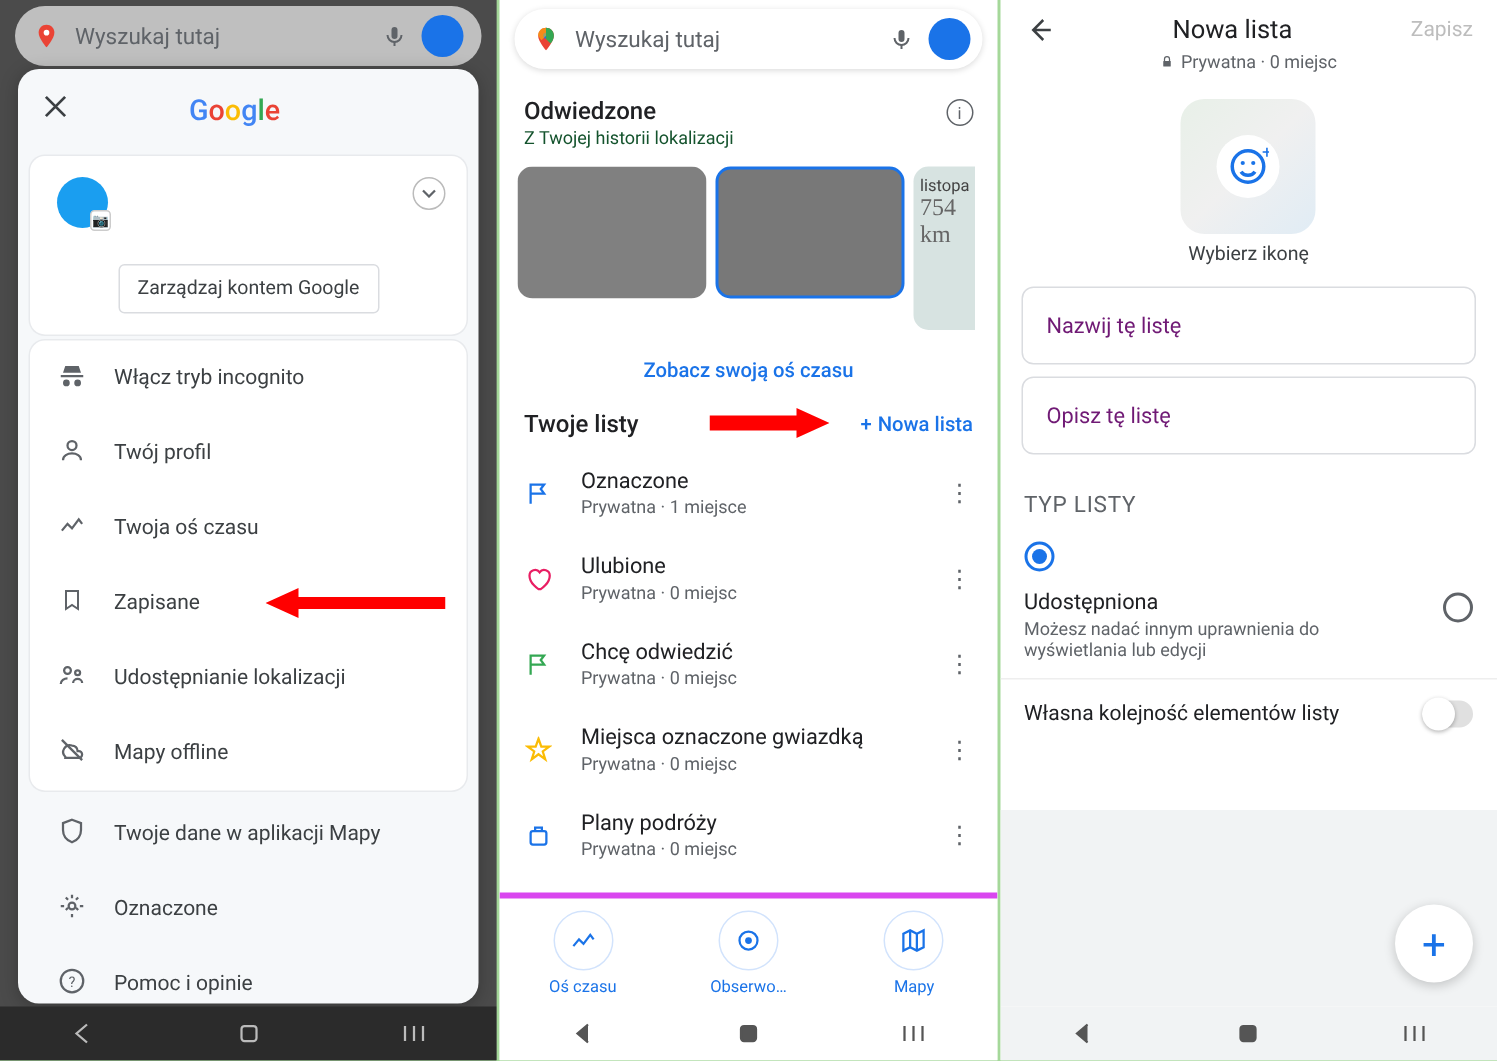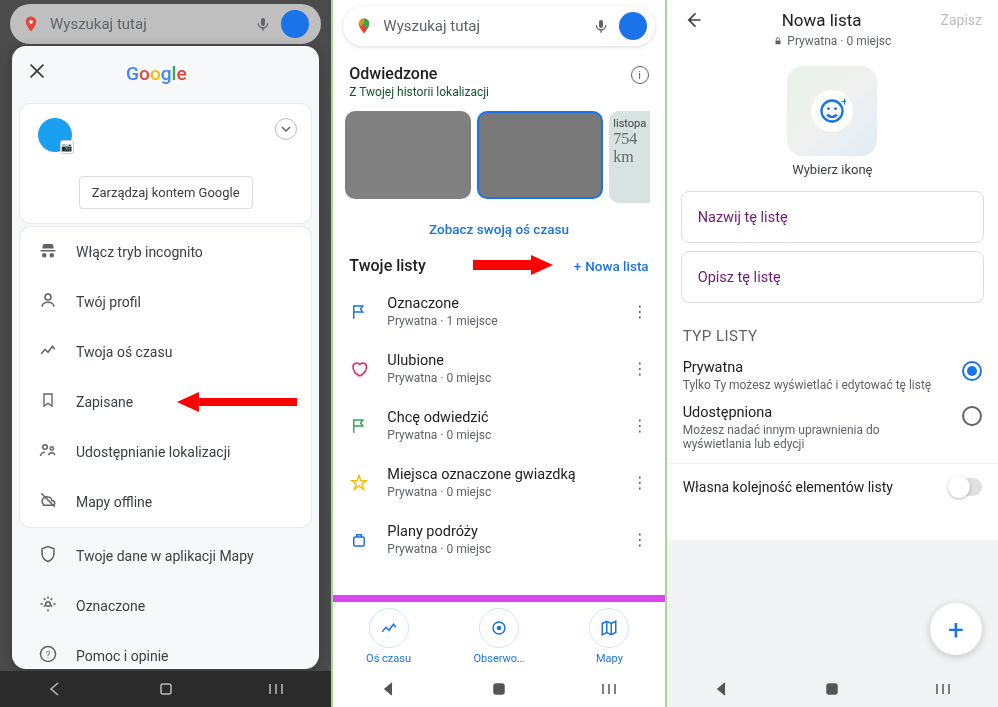--- a/index.html
+++ b/index.html
@@ -43,36 +43,36 @@
   .p2-search .txt { flex:1; color:#5f6368; font-size:15px; }
   .p2-search .mic { width:16px; height:16px; }
   .p2-search .avatar { width:28px; height:28px; border-radius:50%; background:#1a73e8; }
   .sec-head { padding:12px 16px 4px; }
   .sec-title { font-size:16px; font-weight:500; color:#202124; }
   .sec-sub { font-size:12px; color:#14532d; margin-top:2px; }
   .info-i { position:absolute; right:16px; top:14px; width:18px; height:18px; border:1.5px solid #5f6368; border-radius:50%; display:flex; align-items:center; justify-content:center; font-size:11px; color:#5f6368; cursor:pointer; }
   .vis-row { display:flex; gap:6px; padding:8px 12px; overflow:hidden; }
   .vis-card { flex:0 0 126px; height:88px; background:#808080; border-radius:10px; position:relative; border:2px solid transparent; }
   .vis-card.sel { border-color:#1a73e8; background:#787878; }
-  .vis-card-peek { flex:0 0 40px; height:92px; background:#d7e3e1; border-radius:10px 0 0 10px; padding:6px 4px; }
+  .vis-card-peek { flex:0 0 40px; height:109px; background:#d7e3e1; border-radius:10px 0 0 10px; padding:6px 4px; }
   .vis-peek-t { font-size:11px; color:#424242; }
   .vis-peek-s { font-size:16px; color:#666;font-family:Liberation Serif, serif; }
   .link-c { text-align:center; padding:8px 0 14px; }
   .link-c a { color:#1a73e8; font-size:13.5px; font-weight:500; text-decoration:none; }
   .lists-head { display:flex; align-items:center; justify-content:space-between; padding:4px 16px 8px; position:relative; }
   .lists-title { font-size:16px; font-weight:500; color:#202124; }
   .newlist { display:flex; align-items:center; gap:4px; color:#1a73e8; font-size:13.5px; font-weight:500; cursor:pointer; }
   .red-arrow-r { position:absolute; left:140px; top:2px; }
   .list-row { display:flex; align-items:center; padding:12px 16px; gap:18px; }
   .list-ico { width:20px; height:20px; display:flex; align-items:center; justify-content:center; flex-shrink:0; }
   .list-body { flex:1; }
   .list-name { font-size:14.5px; color:#202124; }
   .list-sub { font-size:12px; color:#5f6368; margin-top:2px; }
   .list-more { width:18px; color:#5f6368; cursor:pointer; flex-shrink:0; text-align:center; }
-  .bnav { position:absolute; bottom:36px; left:0; right:0; height:76px; border-top:7px solid #d946ef; background:#fff; display:flex; justify-content:space-around; align-items:center; }
+  .bnav { position:absolute; bottom:36px; left:0; right:0; height:76px; border-top:4px solid #d946ef; background:#fff; display:flex; justify-content:space-around; align-items:center; }
   .bnav-item { display:flex; flex-direction:column; align-items:center; gap:4px; cursor:pointer; width:90px; }
   .bnav-ico { width:40px; height:40px; border:1px solid #d2e3fc; border-radius:50%; display:flex; align-items:center; justify-content:center; }
   .bnav-lbl { font-size:11px; color:#1a73e8; }
 
   
   .p3-top { display:flex; align-items:center; padding:10px 16px 4px; position:relative; }
   .p3-back { width:20px; height:20px; cursor:pointer; }
   .p3-title { flex:1; text-align:center; font-size:17px; color:#202124; }
   .p3-save { color:#bdbdbd; font-size:14px; }
   .p3-sub { text-align:center; font-size:12px; color:#5f6368; display:flex; align-items:center; justify-content:center; gap:4px; }
@@ -429,24 +429,20 @@
   <div class="p3-input">
       <span>Nazwij tę listę</span>
     </div>
   <div class="p3-input">
       <span>Opisz tę listę</span>
     </div>
 
   <div class="p3-grp">TYP LISTY</div>
 
   <div class="radio-row">
-    <div class="radio-body">
-      <div class="radio-t">Prywatna</div>
-      <div class="radio-s">Tylko Ty możesz wyświetlać i edytować tę listę</div>
-    </div>
     <span class="radio on"></span>
   </div>
   <div class="radio-row">
     <div class="radio-body">
       <div class="radio-t">Udostępniona</div>
       <div class="radio-s">Możesz nadać innym uprawnienia do wyświetlania lub edycji</div>
     </div>
     <span class="radio"></span>
   </div>
 

